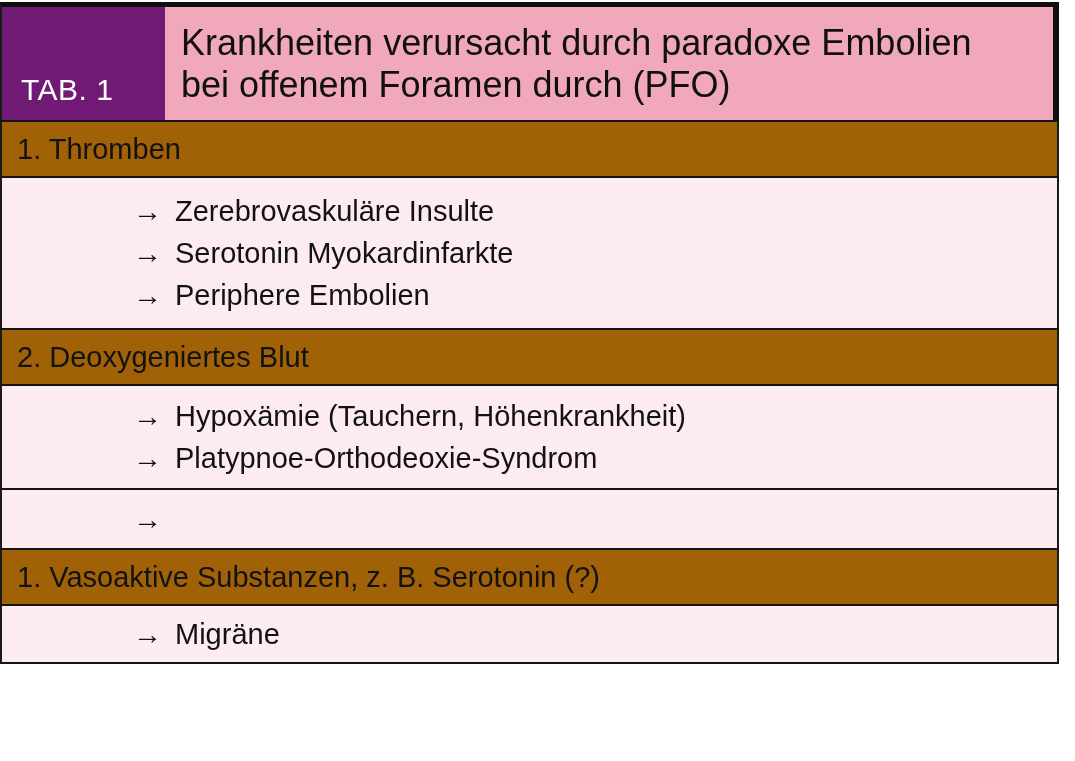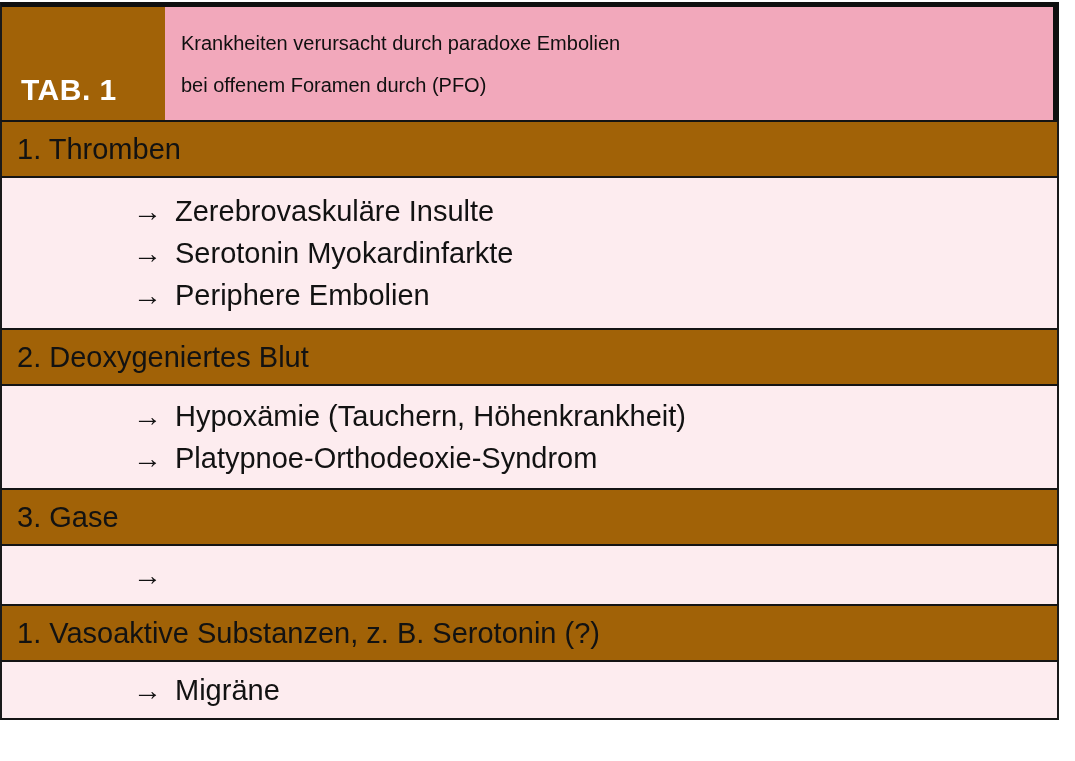--- a/index.html
+++ b/index.html
@@ -30,35 +30,34 @@
     display: flex;
     height: 118px;
     box-sizing: border-box;
     border-top: 5px solid #0f0f0f;
     border-right: 6px solid #0f0f0f;
     border-left: 2px solid #1a1a1a;
   }
   .tab-cell {
     width: 163px;
     flex: 0 0 163px;
-    background: #a16207;
+    background: #701a75;
     color: #ffffff;
     display: flex;
     align-items: flex-end;
     padding: 0 0 13px 19px;
     box-sizing: border-box;
     font-size: 30px;
     letter-spacing: 0.5px;
-    font-weight: bold;
   }
   .title-cell {
     flex: 1;
     background: #f2a8bb;
     color: #101010;
-    font-size: 20px;
+    font-size: 36px;
     line-height: 42px;
     padding: 15px 0 0 16px;
     box-sizing: border-box;
   }
   
   .row {
     box-sizing: border-box;
     border-left: 2px solid #1a1a1a;
     border-right: 2px solid #1a1a1a;
     border-top: 2px solid #141414;
@@ -133,23 +132,20 @@
       <div class="item">
         <span class="arrow">→</span>
         <span>Hypoxämie (Tauchern, Höhenkrankheit)</span>
       </div>
       <div class="item">
         <span class="arrow">→</span>
         <span>Platypnoe-Orthodeoxie-Syndrom</span>
       </div>
     </div>
 
-    <div class="row section">
-      <span>3. Gase</span>
-    </div>
     <div class="row items items-1">
       <div class="item">
         <span class="arrow">→</span>
       </div>
     </div>
 
     <div class="row section">
       <span>1. Vasoaktive Substanzen, z. B. Serotonin (?)</span>
     </div>
     <div class="row items items-1 last">

